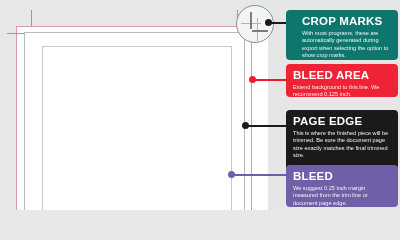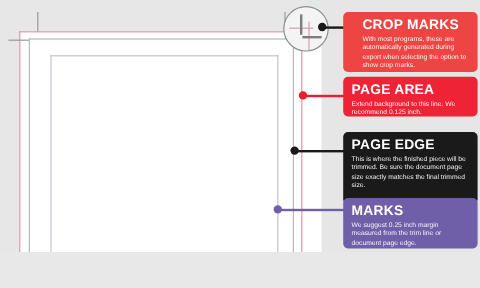--- a/index.html
+++ b/index.html
@@ -244,21 +244,21 @@
     white-space: nowrap;
   }
   .callout .body {
     font-size: 5.6px;
     line-height: 7.4px;
     margin: 0;
     font-weight: normal;
     opacity: 0.93;
   }
 
-  .callout-crop   { top: 10px;  height: 50px;  background: #ef4444; padding-left: 16px; }
+  .callout-crop   { top: 10px;  height: 50px;  background: #0f766e; padding-left: 16px; }
   .callout-bleed  { top: 64px;  height: 33px;  background: #ee2335; }
   .callout-page   { top: 110px; height: 60px;  background: #1a1a1a; }
   .callout-margin { top: 165px; height: 42px;  background: #6f5fa8; }
 </style>
 </head>
 <body>
 
 <div id="stage">
 
   <div class="right-panel"></div>
@@ -303,27 +303,27 @@
 
   <div class="leader leader-margin"></div>
   <div class="dot dot-margin"></div>
 
   <div class="callout callout-crop">
     <div class="title">CROP MARKS</div>
     <div class="body">With most programs, these are automatically generated during export when selecting the option to show crop marks.</div>
   </div>
 
   <div class="callout callout-bleed">
-    <div class="title">PAGE AREA</div>
+    <div class="title">BLEED AREA</div>
     <div class="body">Extend background to this line. We recommend 0.125 inch.</div>
   </div>
 
   <div class="callout callout-page">
     <div class="title">PAGE EDGE</div>
     <div class="body">This is where the finished piece will be trimmed. Be sure the document page size exactly matches the final trimmed size.</div>
   </div>
 
   <div class="callout callout-margin">
-    <div class="title">MARKS</div>
+    <div class="title">BLEED</div>
     <div class="body">We suggest 0.25 inch margin measured from the trim line or document page edge.</div>
   </div>
 
 </div>
 
 </body></html>

